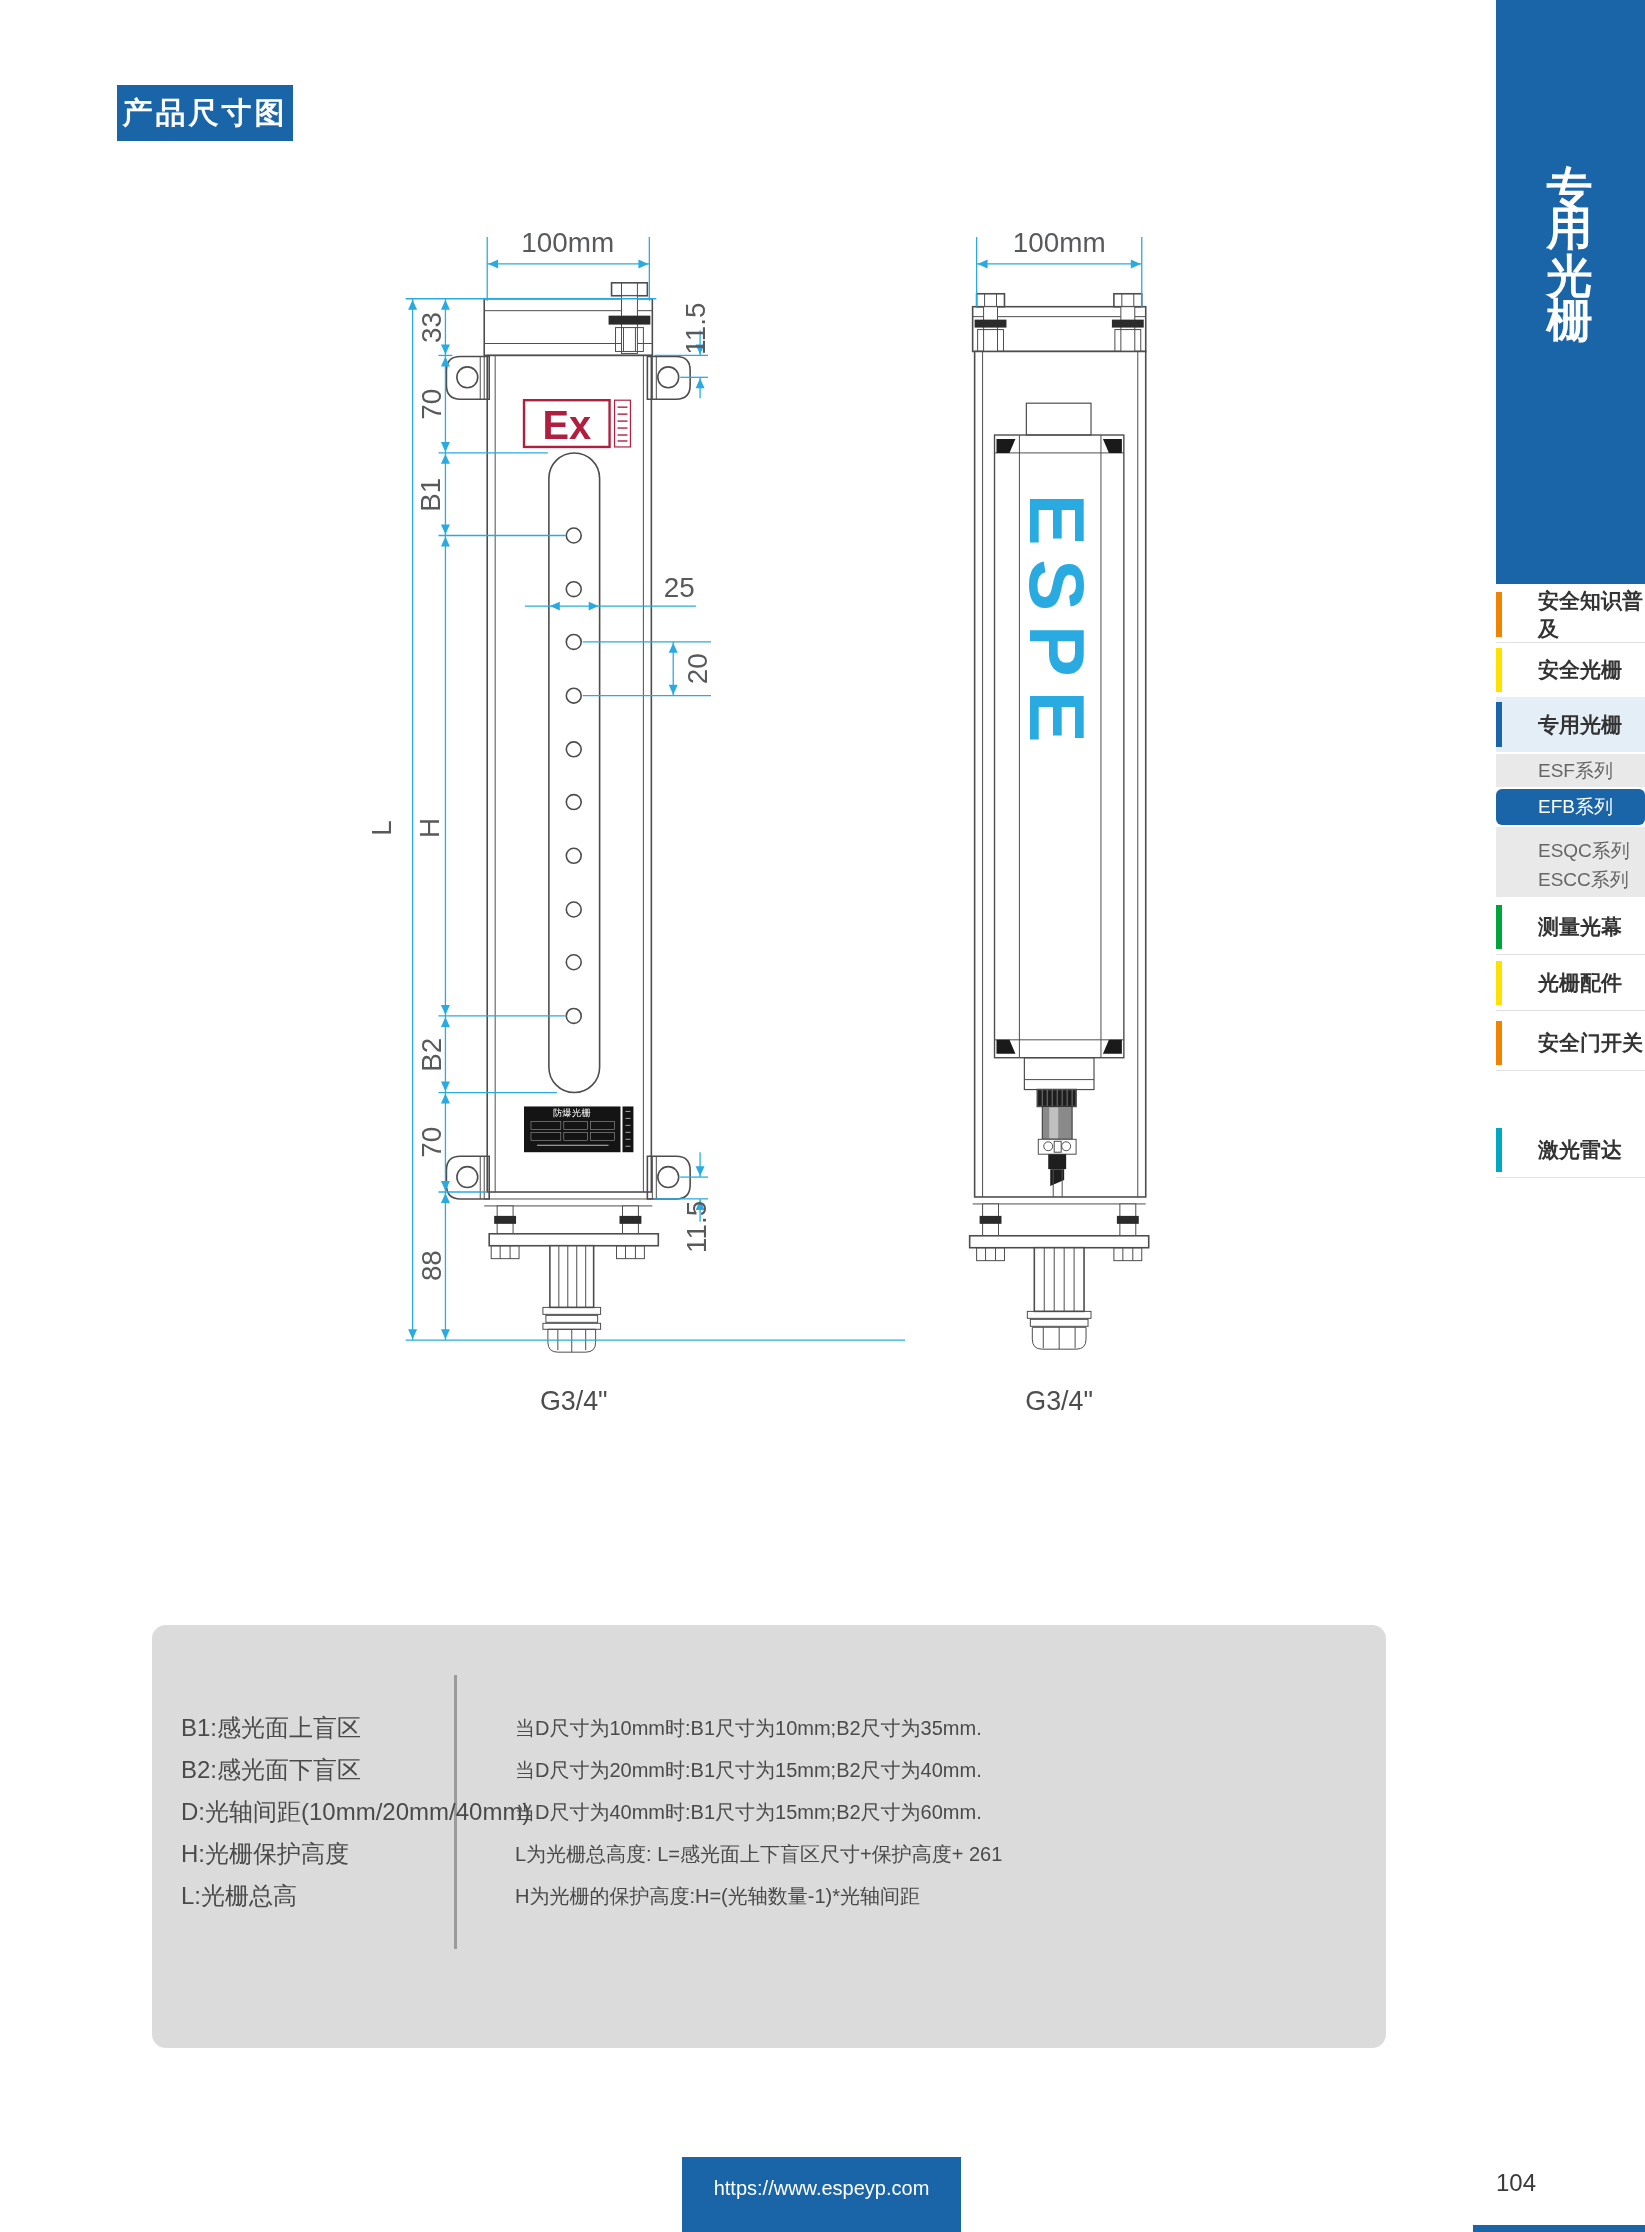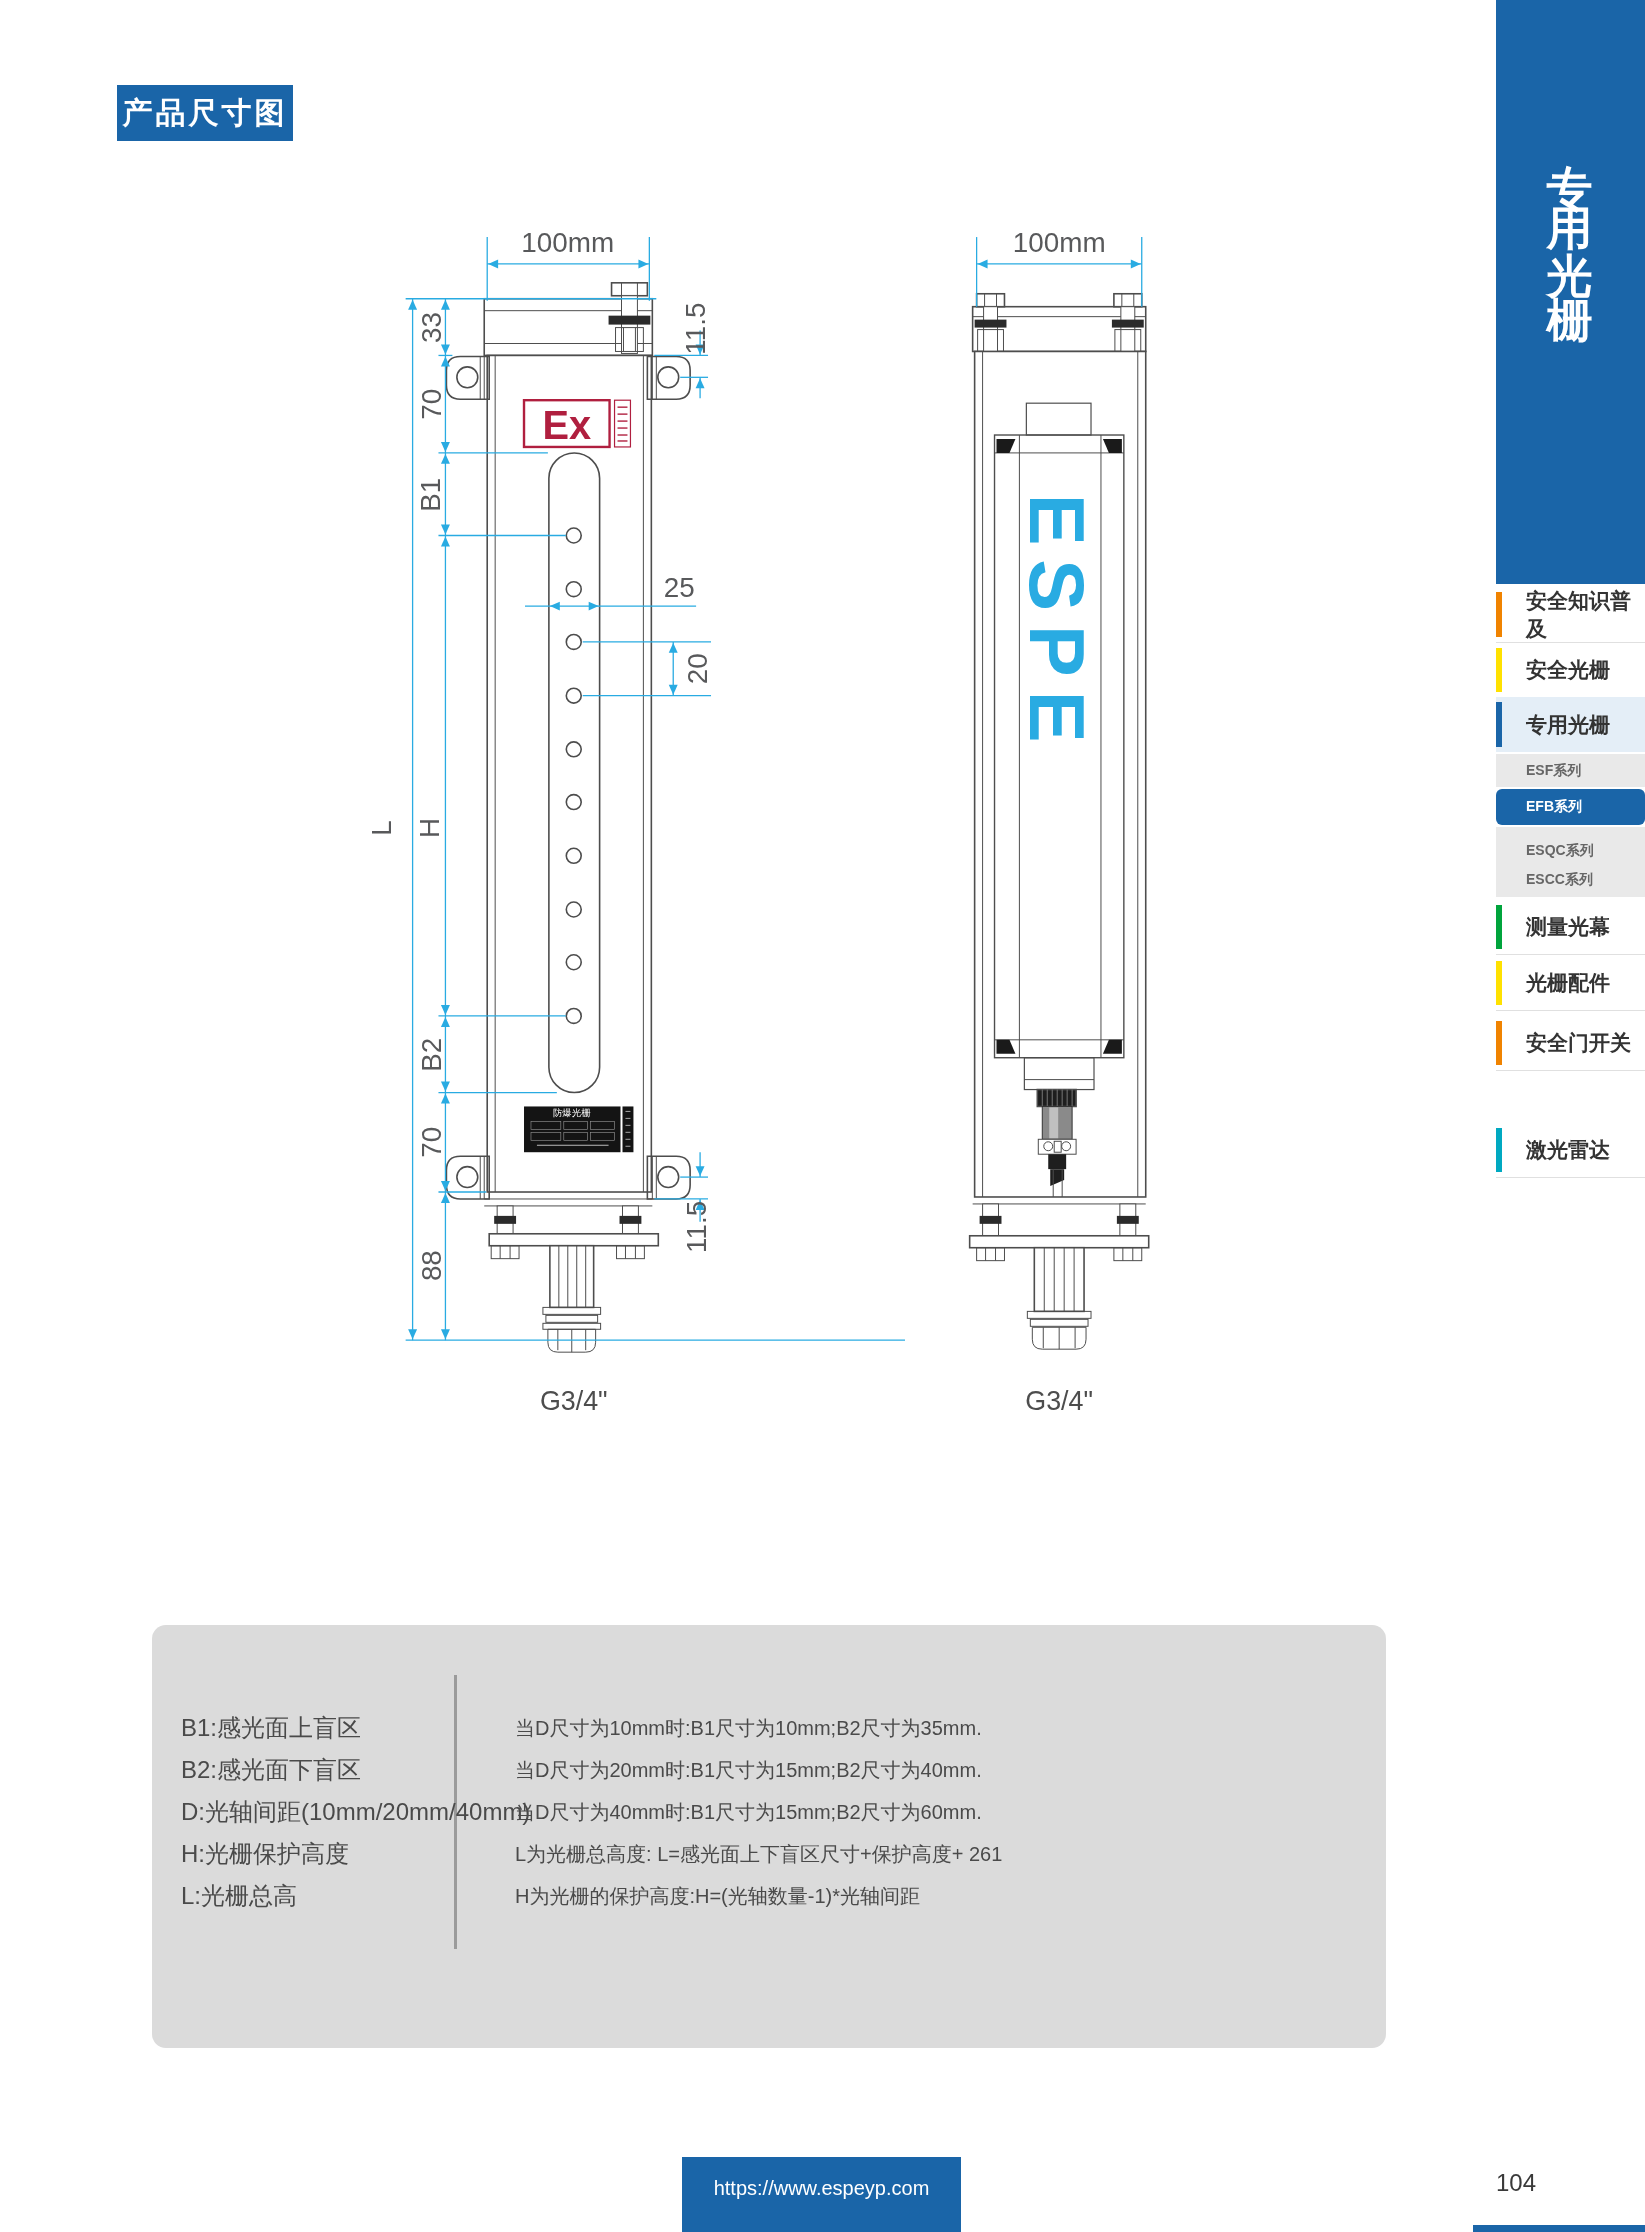--- a/index.html
+++ b/index.html
@@ -7,25 +7,25 @@
   .abs{position:absolute;}
   
   .badge{left:117px;top:85px;width:176px;height:56px;background:#1A65A8;color:#fff;
          display:flex;align-items:center;justify-content:center;font-size:30px;font-weight:bold;letter-spacing:3px;}
   
   .side-banner{left:1496px;top:0;width:149px;height:584px;background:#1A65A8;display:flex;justify-content:center;}
   .side-banner .vtext{writing-mode:vertical-rl;text-orientation:upright;color:#fff;font-size:46px;font-weight:bold;
          letter-spacing:44px;margin-top:127px;}
   .srow{left:1496px;width:149px;background:#fff;display:flex;align-items:center;}
   .srow .bar{position:absolute;left:0;top:5px;bottom:5px;width:6px;}
-  .srow .slabel{margin-left:30px;font-size:21px;font-weight:bold;color:#333;}
+  .srow .slabel{margin-left:42px;font-size:21px;font-weight:bold;color:#333;}
   .srow.sep{border-bottom:1px solid #E0E0E0;}
   .srow.active-main{background:#E4EEF7;}
   .srow.sub{background:#E9E9E9;}
-  .srow.sub .slabel{font-weight:bold;font-size:14px;color:#666;}
+  .srow.sub .slabel{font-weight:normal;font-size:19px;color:#666;}
   .srow.active-sub{background:#1A65A8;border-radius:6px;}
   .srow.active-sub .slabel{color:#fff;}
   
   .infobox{left:152px;top:1625px;width:1234px;height:423px;background:#DBDBDB;border-radius:14px;}
   .infobox .divider{position:absolute;left:302px;top:50px;width:3px;height:274px;background:#9B9B9B;}
   .infocol{position:absolute;top:82px;font-size:24px;color:#4A4A4A;}
   .infocol div{height:42px;line-height:42px;white-space:nowrap;}
   .infocol.left{left:29px;}
   .infocol.right{left:363px;font-size:20px;}
   

